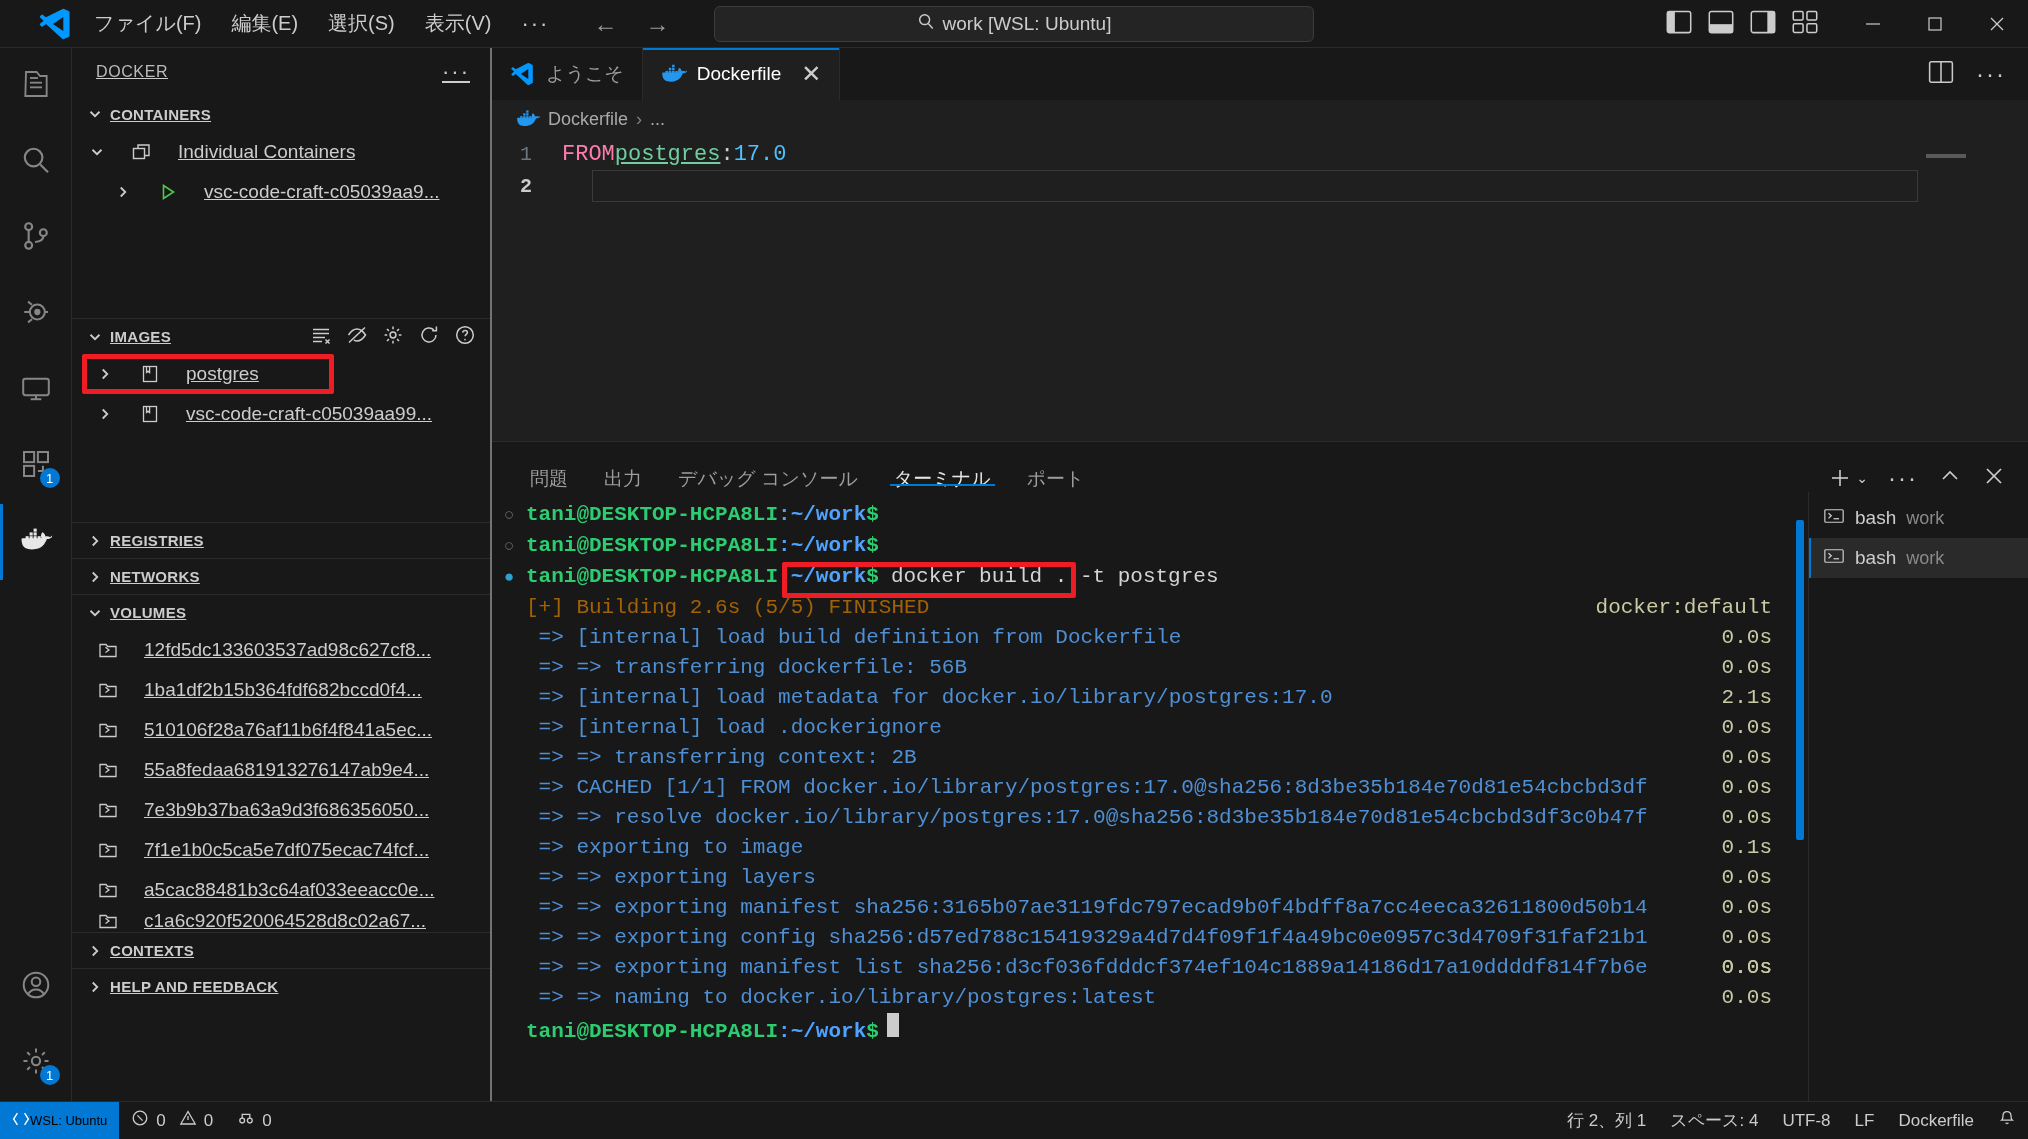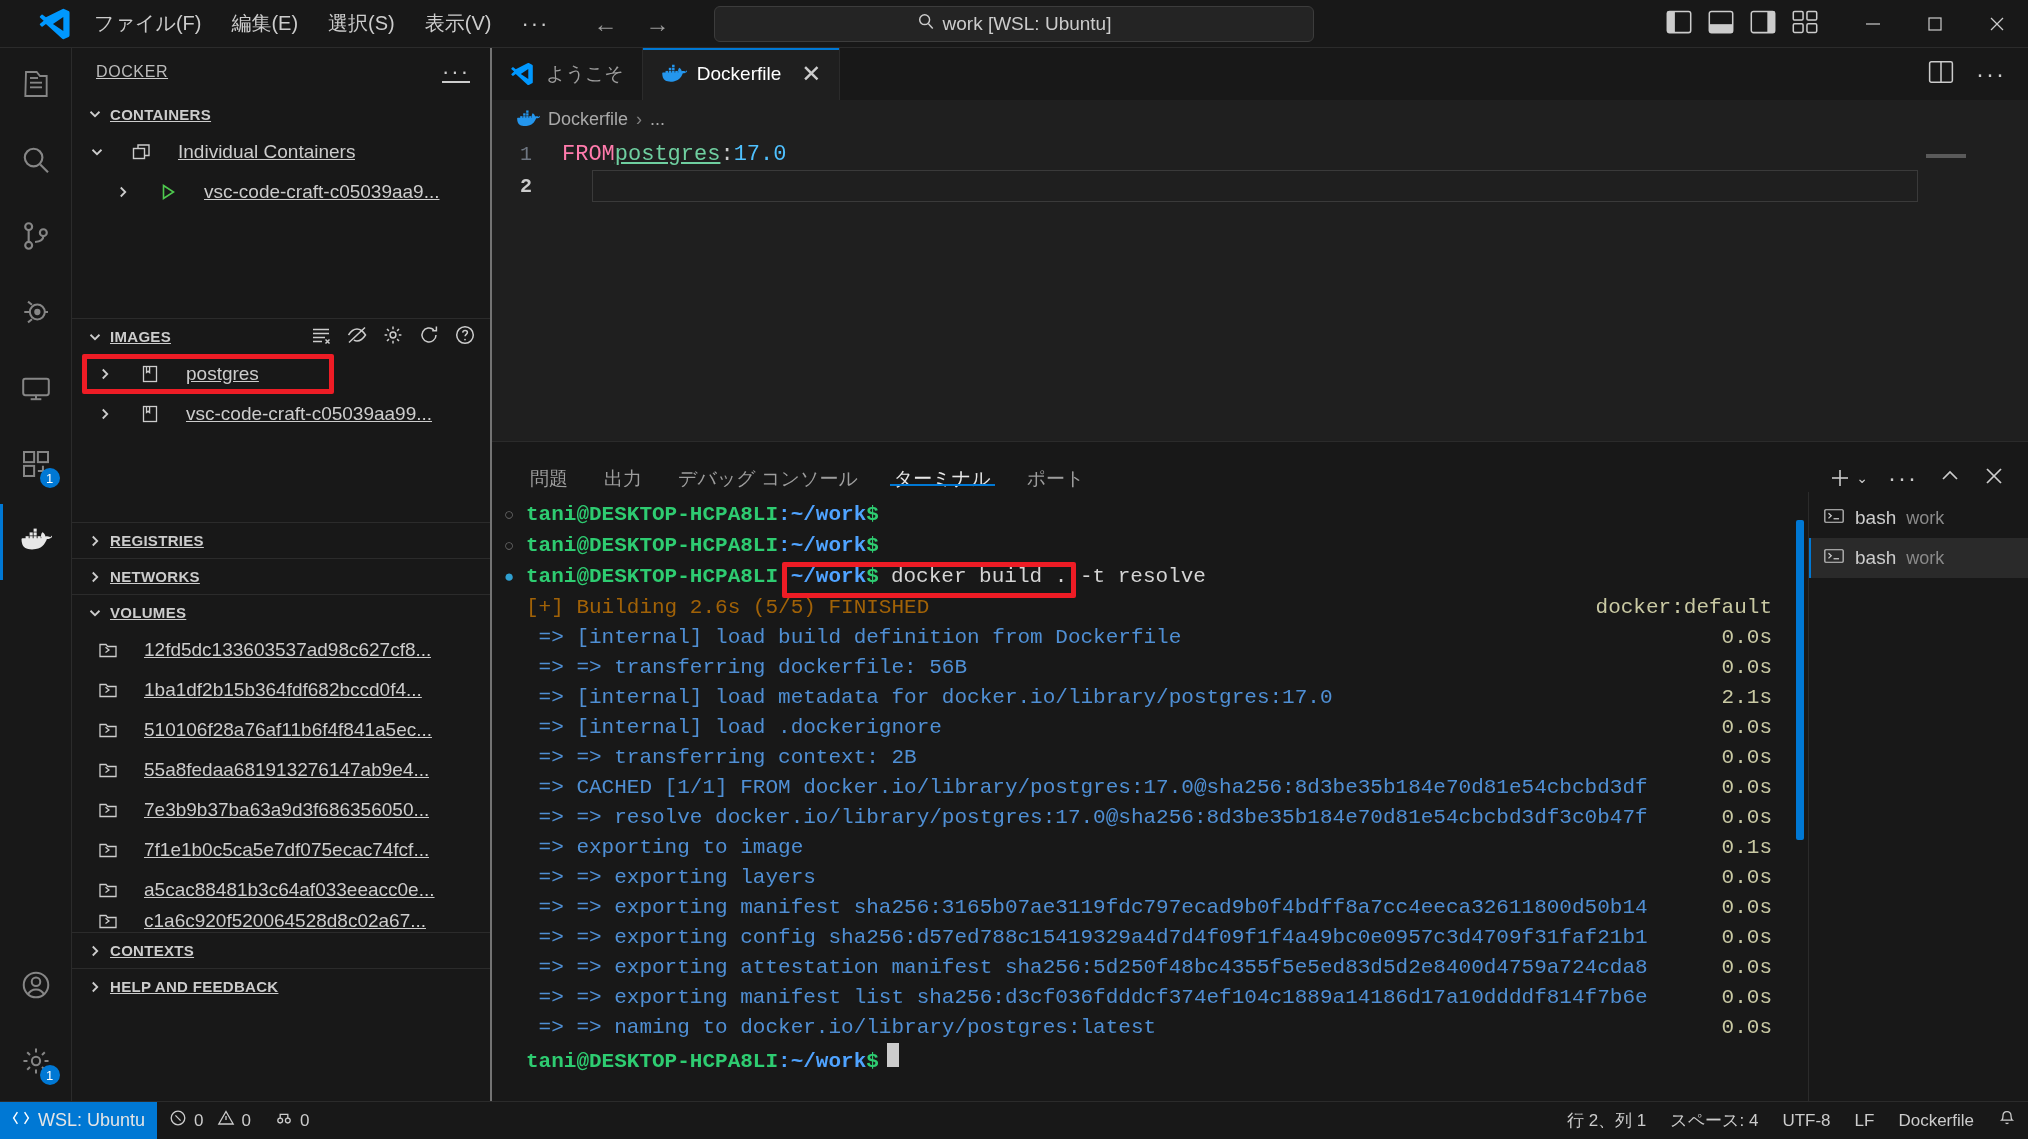--- a/index.html
+++ b/index.html
@@ -200,22 +200,22 @@
   .tt-row.active::before { content:''; position:absolute; left:0; top:0; bottom:0; width:2px; background:#0078d4; }
   .tt-row svg { width: 22px; height: 22px; flex: 0 0 auto; }
   .tt-sub { color: #8a8a8a; font-size: 18px; }
 
   
   .statusbar {
     height: 38px; min-height: 38px; background: #181818; display: flex; align-items: center;
     font-size: 17px; color: #cccccc; border-top: 1px solid #2b2b2b;
   }
   .sb-remote {
-    background: #0078d4; color: #e5e5e5; height: 38px; display: flex; align-items: center;
-    gap: 8px; padding: 0 12px; font-size: 18px;
+    background: #0078d4; color: #000000; height: 38px; display: flex; align-items: center;
+    padding: 0 12px; font-size: 13px;
   }
   .sb-remote svg { width: 18px; height: 18px; }
   .sb-item { display: flex; align-items: center; gap: 7px; padding: 0 12px; height: 38px; }
   .sb-item svg { width: 18px; height: 18px; }
   .sb-right { margin-left: auto; display: flex; align-items: center; }
 </style>
 </head>
 <body>
 
 <div class="app">
@@ -745,21 +745,21 @@
               <span class="t-user">tani@DESKTOP-HCPA8LI</span><span class="t-path">:~/work</span><span class="t-dollar">$</span>
             </div>
 
             <div class="tline">
               <span class="bullet">○</span>
               <span class="t-user">tani@DESKTOP-HCPA8LI</span><span class="t-path">:~/work</span><span class="t-dollar">$</span>
             </div>
 
             <div class="tline">
               <span class="bullet run">●</span>
-              <span class="t-user">tani@DESKTOP-HCPA8LI</span><span class="t-path">:~/work</span><span class="t-dollar">$</span><span class="t-cmd" style="margin-left:12px;">docker build . -t resolve</span>
+              <span class="t-user">tani@DESKTOP-HCPA8LI</span><span class="t-path">:~/work</span><span class="t-dollar">$</span><span class="t-cmd" style="margin-left:12px;">docker build . -t postgres</span>
             </div>
 
             <div class="tline out-row">
               <span class="bullet"></span>
               <span class="t-white">[+] Building 2.6s (5/5) FINISHED</span>
               <span class="dur t-white">docker:default</span>
             </div>
 
             <div class="tline out-row">
               <span class="bullet"></span>
@@ -811,21 +811,20 @@
               <span class="t-blue"> =&gt; =&gt; exporting manifest sha256:3165b07ae3119fdc797ecad9b0f4bdff8a7cc4eeca32611800d50b14</span>
               <span class="dur">0.0s</span>
             </div>
             <div class="tline out-row">
               <span class="bullet"></span>
               <span class="t-blue"> =&gt; =&gt; exporting config sha256:d57ed788c15419329a4d7d4f09f1f4a49bc0e0957c3d4709f31faf21b1</span>
               <span class="dur">0.0s</span>
             </div>
             <div class="tline out-row">
               <span class="bullet"></span>
-              <span class="t-blue"> =&gt; =&gt; exporting attestation manifest sha256:5d250f48bc4355f5e5ed83d5d2e8400d4759a724cda8</span>
               <span class="dur">0.0s</span>
             </div>
             <div class="tline out-row">
               <span class="bullet"></span>
               <span class="t-blue"> =&gt; =&gt; exporting manifest list sha256:d3cf036fdddcf374ef104c1889a14186d17a10ddddf814f7b6e</span>
               <span class="dur">0.0s</span>
             </div>
             <div class="tline out-row">
               <span class="bullet"></span>
               <span class="t-blue"> =&gt; =&gt; naming to docker.io/library/postgres:latest</span>

